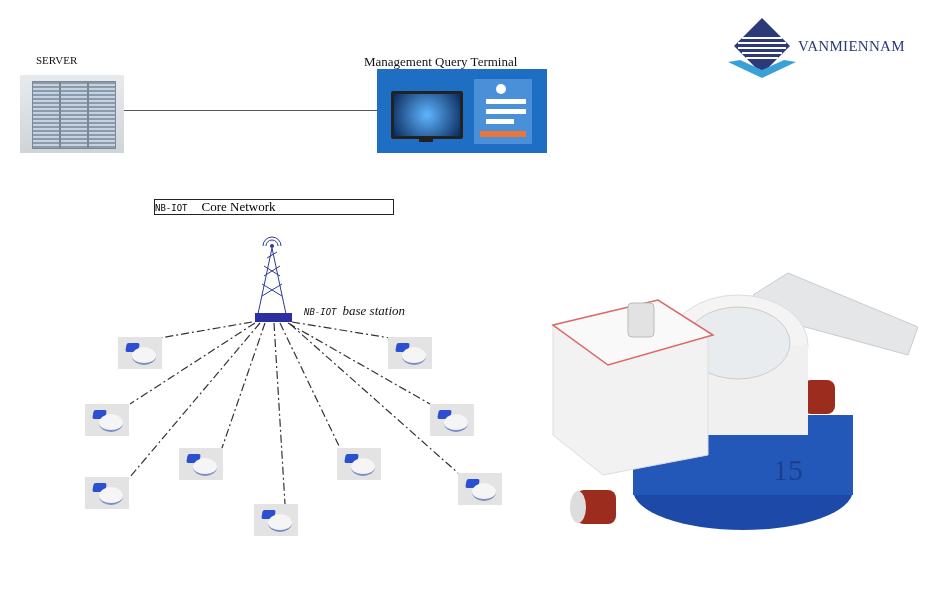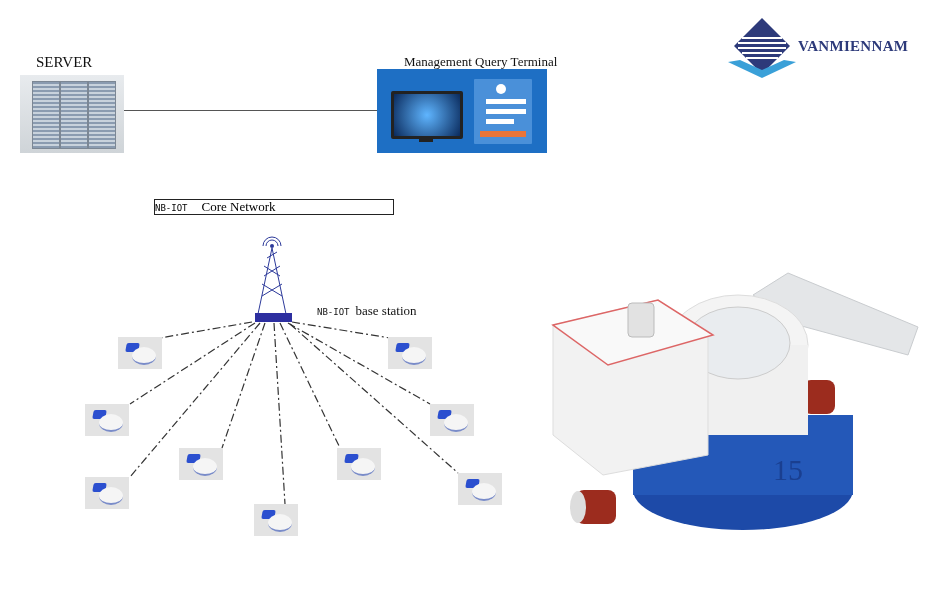--- a/index.html
+++ b/index.html
@@ -1,38 +1,38 @@
 <!DOCTYPE html>
 <html><head>
 <meta charset="utf-8">
 <style>
   html,body{margin:0;padding:0;}
   body{width:950px;height:600px;background:#ffffff;position:relative;overflow:hidden;font-family:"Liberation Serif",serif;}
   .abs{position:absolute;}
   .label-serif{font-family:"Liberation Serif",serif;color:#111;}
-  .server-label{left:36px;top:54px;font-size:15px;text-align:right;}
-  .terminal-label{left:364px;top:54px;font-size:13px;margin-left:40px;}
+  .server-label{left:36px;top:54px;font-size:11px;text-align:right;}
+  .terminal-label{left:364px;top:54px;font-size:13px;}
   .server-box{left:20px;top:75px;width:104px;height:78px;background:linear-gradient(180deg,#e8ebee,#cfd4d8);}
   .rack{position:absolute;top:6px;width:26px;height:66px;background:repeating-linear-gradient(180deg,#8a9bb0 0 2px,#c8d2dc 2px 4px);border:1px solid #7c8794;}
   .link-line{left:124px;top:110px;width:254px;height:1px;background:#555;}
   .terminal-box{left:377px;top:69px;width:170px;height:84px;background:#1e6fc4;}
   .monitor{position:absolute;left:14px;top:22px;width:66px;height:42px;background:radial-gradient(circle at 50% 50%,#5fb5ff,#0a2a5c);border:3px solid #222;border-radius:2px;}
   .mon-stand{position:absolute;left:42px;top:68px;width:14px;height:5px;background:#222;}
   .login-panel{position:absolute;left:97px;top:10px;width:58px;height:65px;background:#4a90d9;border-radius:1px;}
   .login-field{position:absolute;left:12px;width:40px;height:5px;background:#fff;}
   .login-btn{position:absolute;left:6px;top:52px;width:46px;height:6px;background:#e8753a;}
   .avatar{position:absolute;left:22px;top:5px;width:10px;height:10px;border-radius:50%;background:#fff;}
   .core-box{left:154px;top:199px;width:238px;height:14px;border:1px solid #222;font-size:13px;line-height:14px;}
   .core-box .small{font-family:"DejaVu Sans Mono",monospace;font-size:9px;margin-right:14px;}
-  .bs-label{left:317px;top:303px;font-size:13px;}
+  .bs-label{left:304px;top:303px;font-size:13px;font-style:italic;}
   .bs-label .small{font-family:"DejaVu Sans Mono",monospace;font-size:9px;margin-right:6px;}
   .meter{width:44px;height:32px;background:#e3e3e3;}
   .meter .cap{position:absolute;left:8px;top:6px;width:13px;height:9px;background:#2b4fcf;transform:skew(-10deg);border-radius:2px;}
   .meter .body{position:absolute;left:14px;top:10px;width:24px;height:16px;background:#f5f5f5;border-radius:50%;border-bottom:2px solid #7a8cc9;}
-  .logo-text{left:798px;top:38px;font-family:"Liberation Serif",serif;font-weight:bold;font-size:15px;color:#2d3a7a;letter-spacing:0.3px;}
+  .logo-text{left:798px;top:38px;font-family:"Liberation Serif",serif;font-weight:normal;font-size:15px;color:#2d3a7a;letter-spacing:0.3px;}
 </style>
 </head>
 <body>
 
 <svg class="abs" style="left:726px;top:16px" width="72" height="64" viewBox="0 0 72 64">
   <polygon points="36,2 8,30 36,58 64,30" fill="#2d3a7a"></polygon>
   <g stroke="#fff" stroke-width="2">
     <line x1="16" y1="22" x2="56" y2="22"></line>
       <line x1="12" y1="27" x2="60" y2="27"></line>
     <line x1="12" y1="32" x2="60" y2="32"></line>

